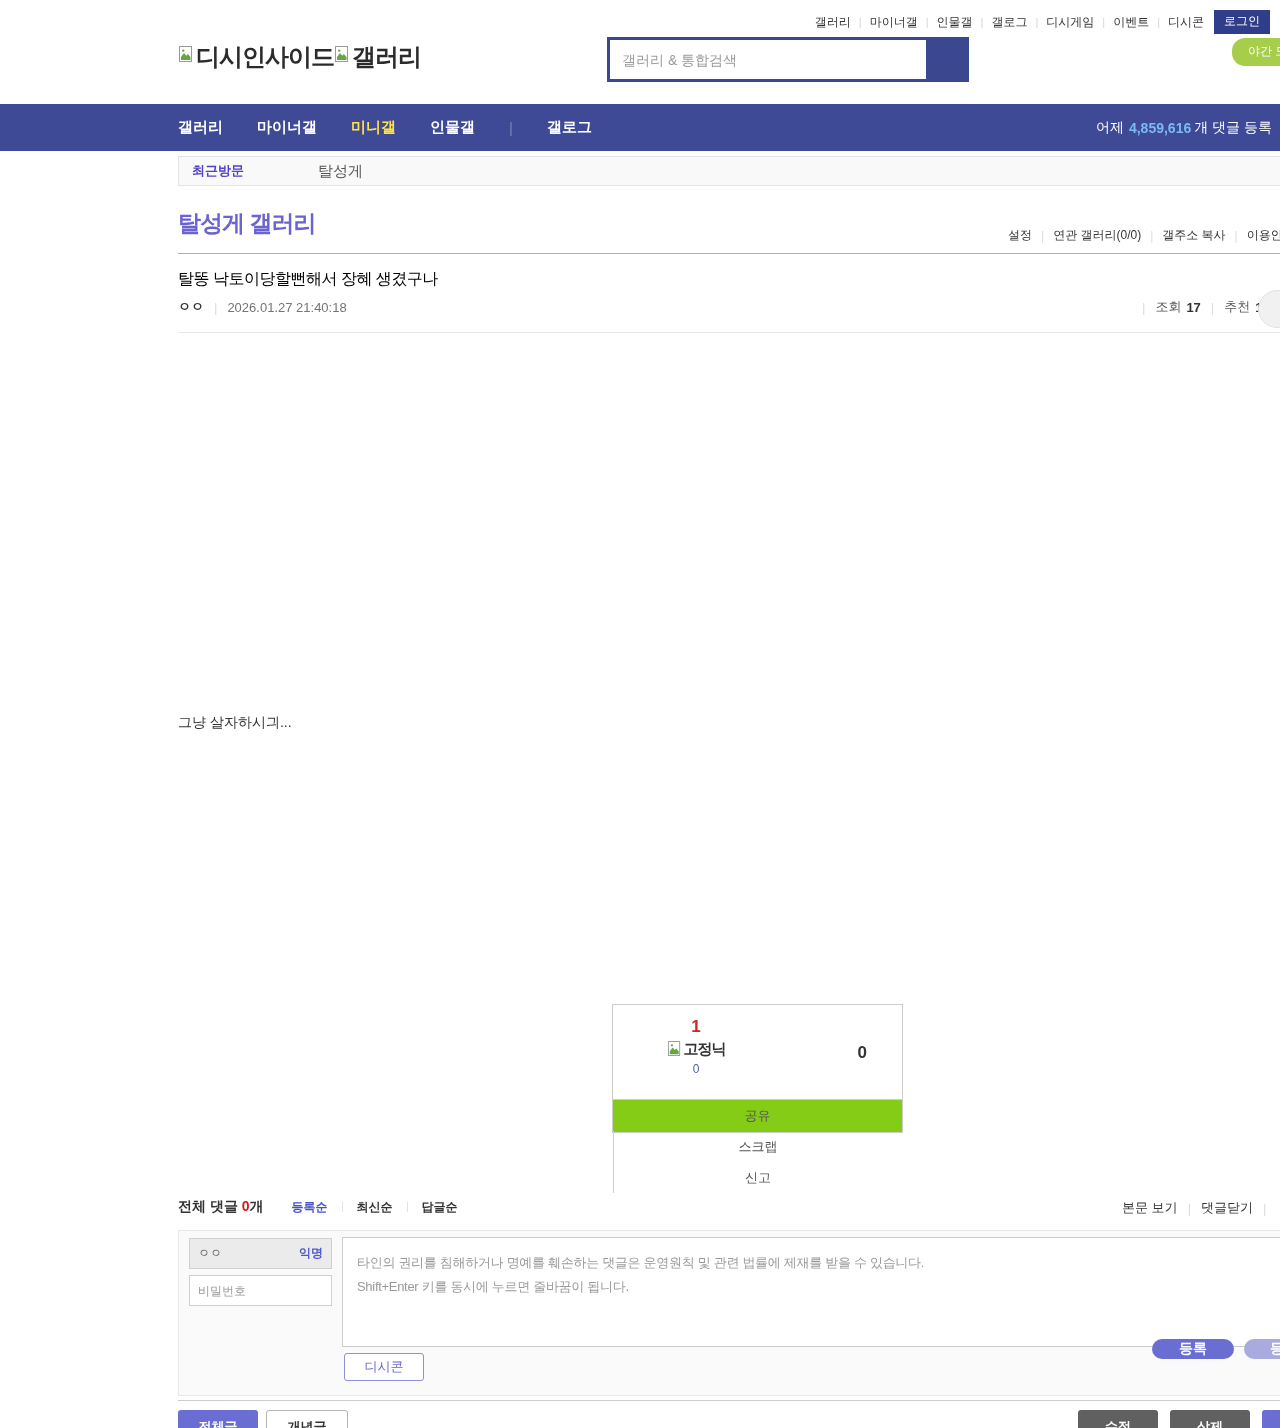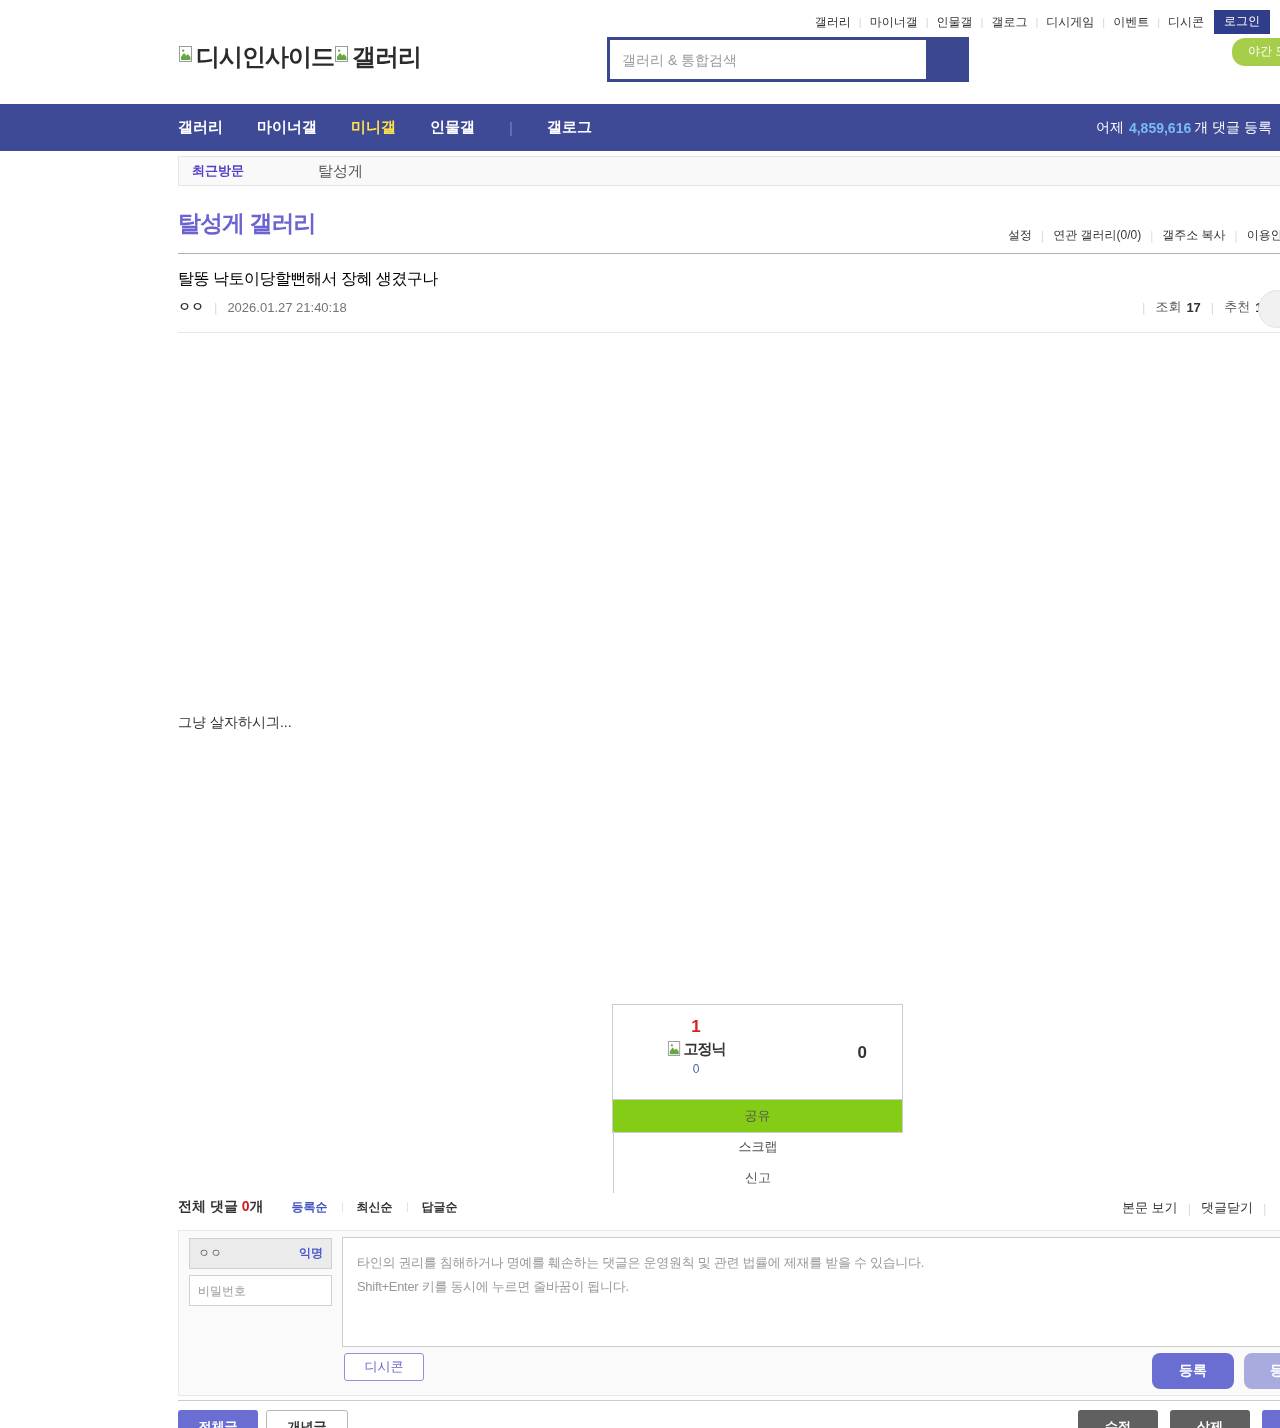--- a/index.html
+++ b/index.html
@@ -89,21 +89,21 @@
   
   .form-panel { position:absolute; top:1230px; left:178px; width:1182px; height:166px; background:#fafafa; border:1px solid #e9e9e9; }
   .nick-input { position:absolute; left:10px; top:7px; width:143px; height:31px; background:#ebebeb; border:1px solid #d0d0d0; display:flex; align-items:center; padding:0 8px; }
   .nick-input input { flex:1; min-width:0; background:transparent; border:0; outline:none; font-size:12px; color:#555; font-family:inherit; }
   .anon-label { font-size:12px; font-weight:bold; color:#5059cf; }
   .pw-input { position:absolute; left:10px; top:44px; width:143px; height:31px; background:#fff; border:1px solid #d0d0d0; font-size:12px; color:#333; padding:0 8px; outline:none; font-family:inherit; }
   .pw-input::placeholder { color:#999; }
   .comment-box { position:absolute; left:163px; top:6px; width:997px; height:110px; background:#fff; border:1px solid #ccc; padding:13px 14px; cursor:text; }
   .comment-box .ph { font-size:13px; color:#999; line-height:24px; letter-spacing:-0.3px; }
   .dccon-btn { position:absolute; left:165px; top:122px; width:80px; height:28px; background:#fff; border:1px solid #9090d8; border-radius:3px; color:#6565cc; font-size:13px; cursor:pointer; font-family:inherit; }
-  .submit-btn { position:absolute; top:122px; height:36px; border:0; border-radius:8px; color:#fff; font-size:14px; font-weight:bold; cursor:pointer; font-family:inherit; }
+  .submit-btn { position:absolute; top:108px; height:20px; border:0; border-radius:14px; color:#fff; font-size:14px; font-weight:bold; cursor:pointer; font-family:inherit; }
   .submit-primary { left:973px; width:82px; background:#6a6ed2; }
   .submit-secondary { left:1065px; width:80px; background:#a9abdf; }
 
   
   .bottom-rule { position:absolute; top:1400px; left:178px; width:1182px; border-top:1px solid #ccc; }
   .bbtn { position:absolute; top:1410px; height:34px; border-radius:3px; font-size:13px; font-weight:bold; cursor:pointer; border:0; font-family:inherit; }
   .btn-all { left:178px; width:80px; background:#6a6ed2; color:#fff; }
   .btn-concept { left:266px; width:82px; background:#fff; border:1px solid #b5b5b5; color:#333; }
   .btn-edit { left:1078px; width:80px; background:#606060; color:#fff; }
   .btn-del { left:1170px; width:80px; background:#606060; color:#fff; }

